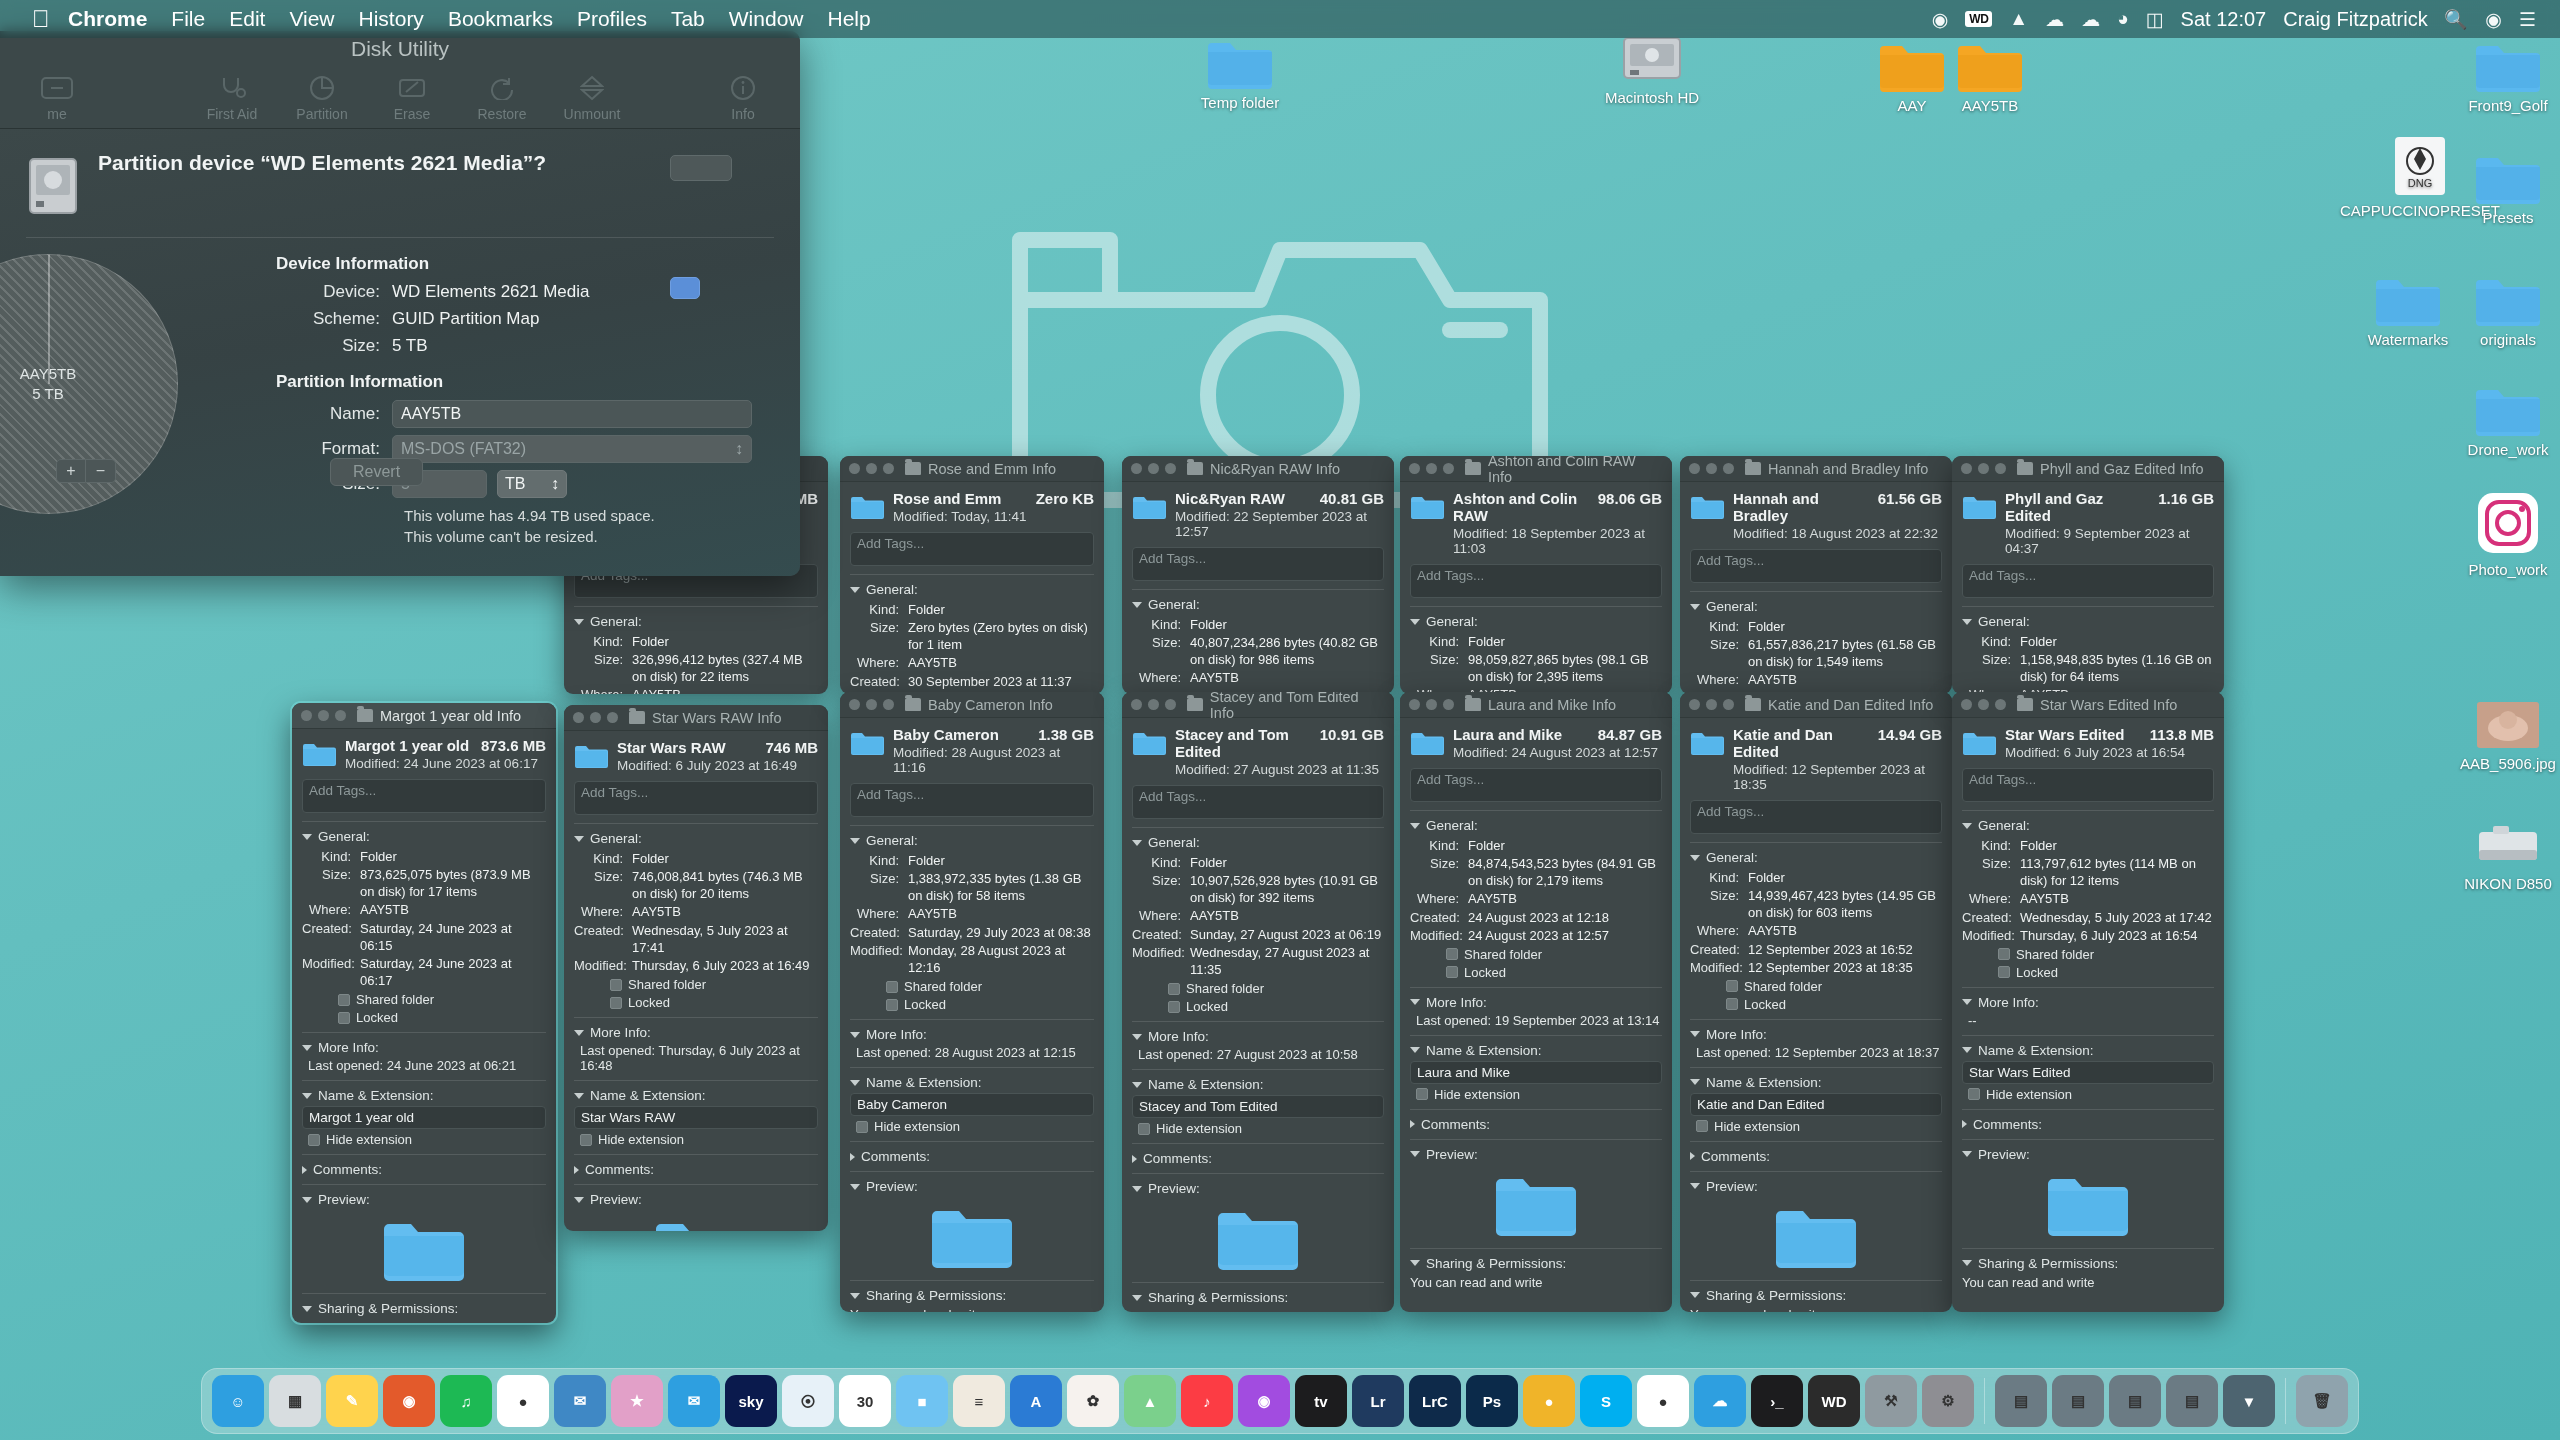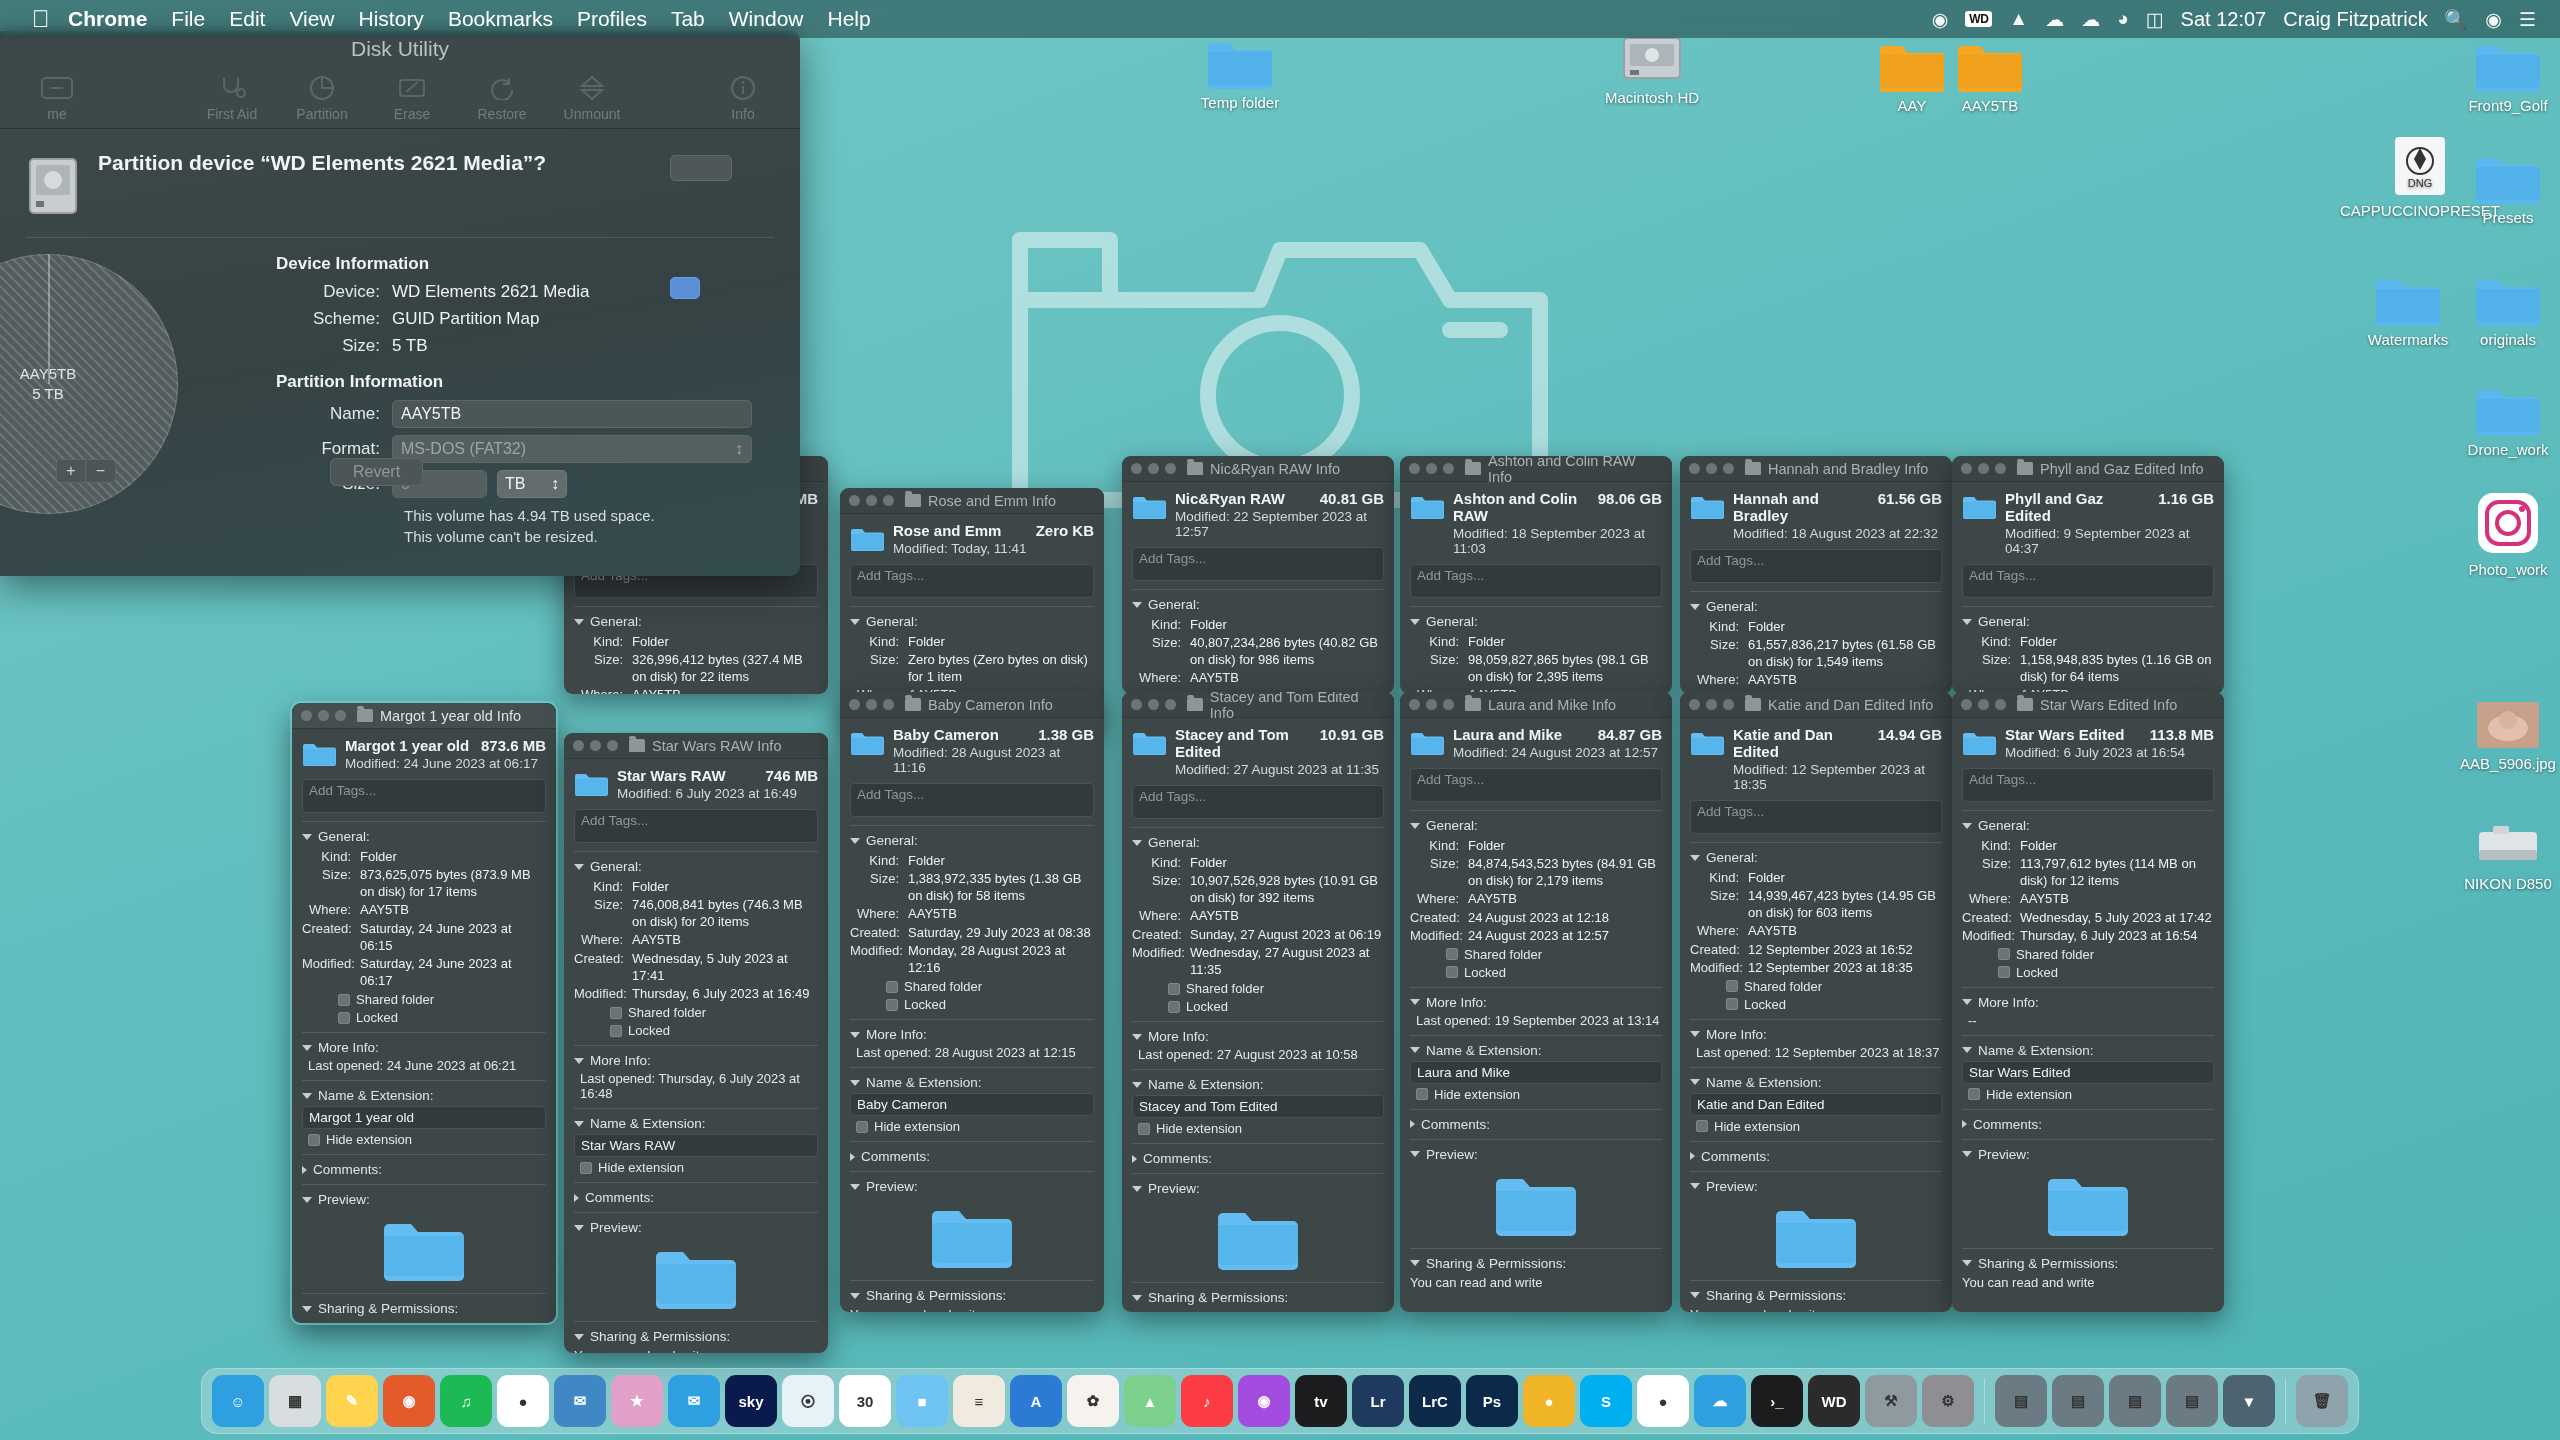--- a/index.html
+++ b/index.html
@@ -674,21 +674,21 @@
               <span class="k">Size:</span>
               <span class="v">326,996,412 bytes (327.4 MB on disk) for 22 items</span>
             </div>
             <div class="kv">
               <span class="k">Where:</span>
               <span class="v">AAY5TB</span>
             </div>
           </div>
         </div>
       </div>
-      <div class="info-win" style="left: 564px; top: 733px; width: 264px; height: 620px; z-index: 102;">
+      <div class="info-win" style="left: 564px; top: 705px; width: 264px; height: 526px; z-index: 102;">
         <div class="iw-title">
           <span class="tl-dots">
             <span class="tl-dot"></span>
             <span class="tl-dot"></span>
             <span class="tl-dot"></span>
           </span>
           <span class="mini-folder"></span>
           <span>Star Wars RAW Info</span>
         </div>
         <div class="iw-body">
@@ -774,21 +774,21 @@
             </svg>
           </div>
           <div class="iw-sep"></div>
           <div class="iw-disc">
             <span class="tri open"></span>
             <span>Sharing &amp; Permissions:</span>
           </div>
           <div class="iw-perm">You can read and write</div>
         </div>
       </div>
-      <div class="info-win" style="left: 840px; top: 456px; width: 264px; height: 238px; z-index: 103; margin-top: 32px;">
+      <div class="info-win" style="left: 840px; top: 456px; width: 264px; height: 238px; z-index: 103;">
         <div class="iw-title">
           <span class="tl-dots">
             <span class="tl-dot"></span>
             <span class="tl-dot"></span>
             <span class="tl-dot"></span>
           </span>
           <span class="mini-folder"></span>
           <span>Rose and Emm Info</span>
         </div>
         <div class="iw-body">

